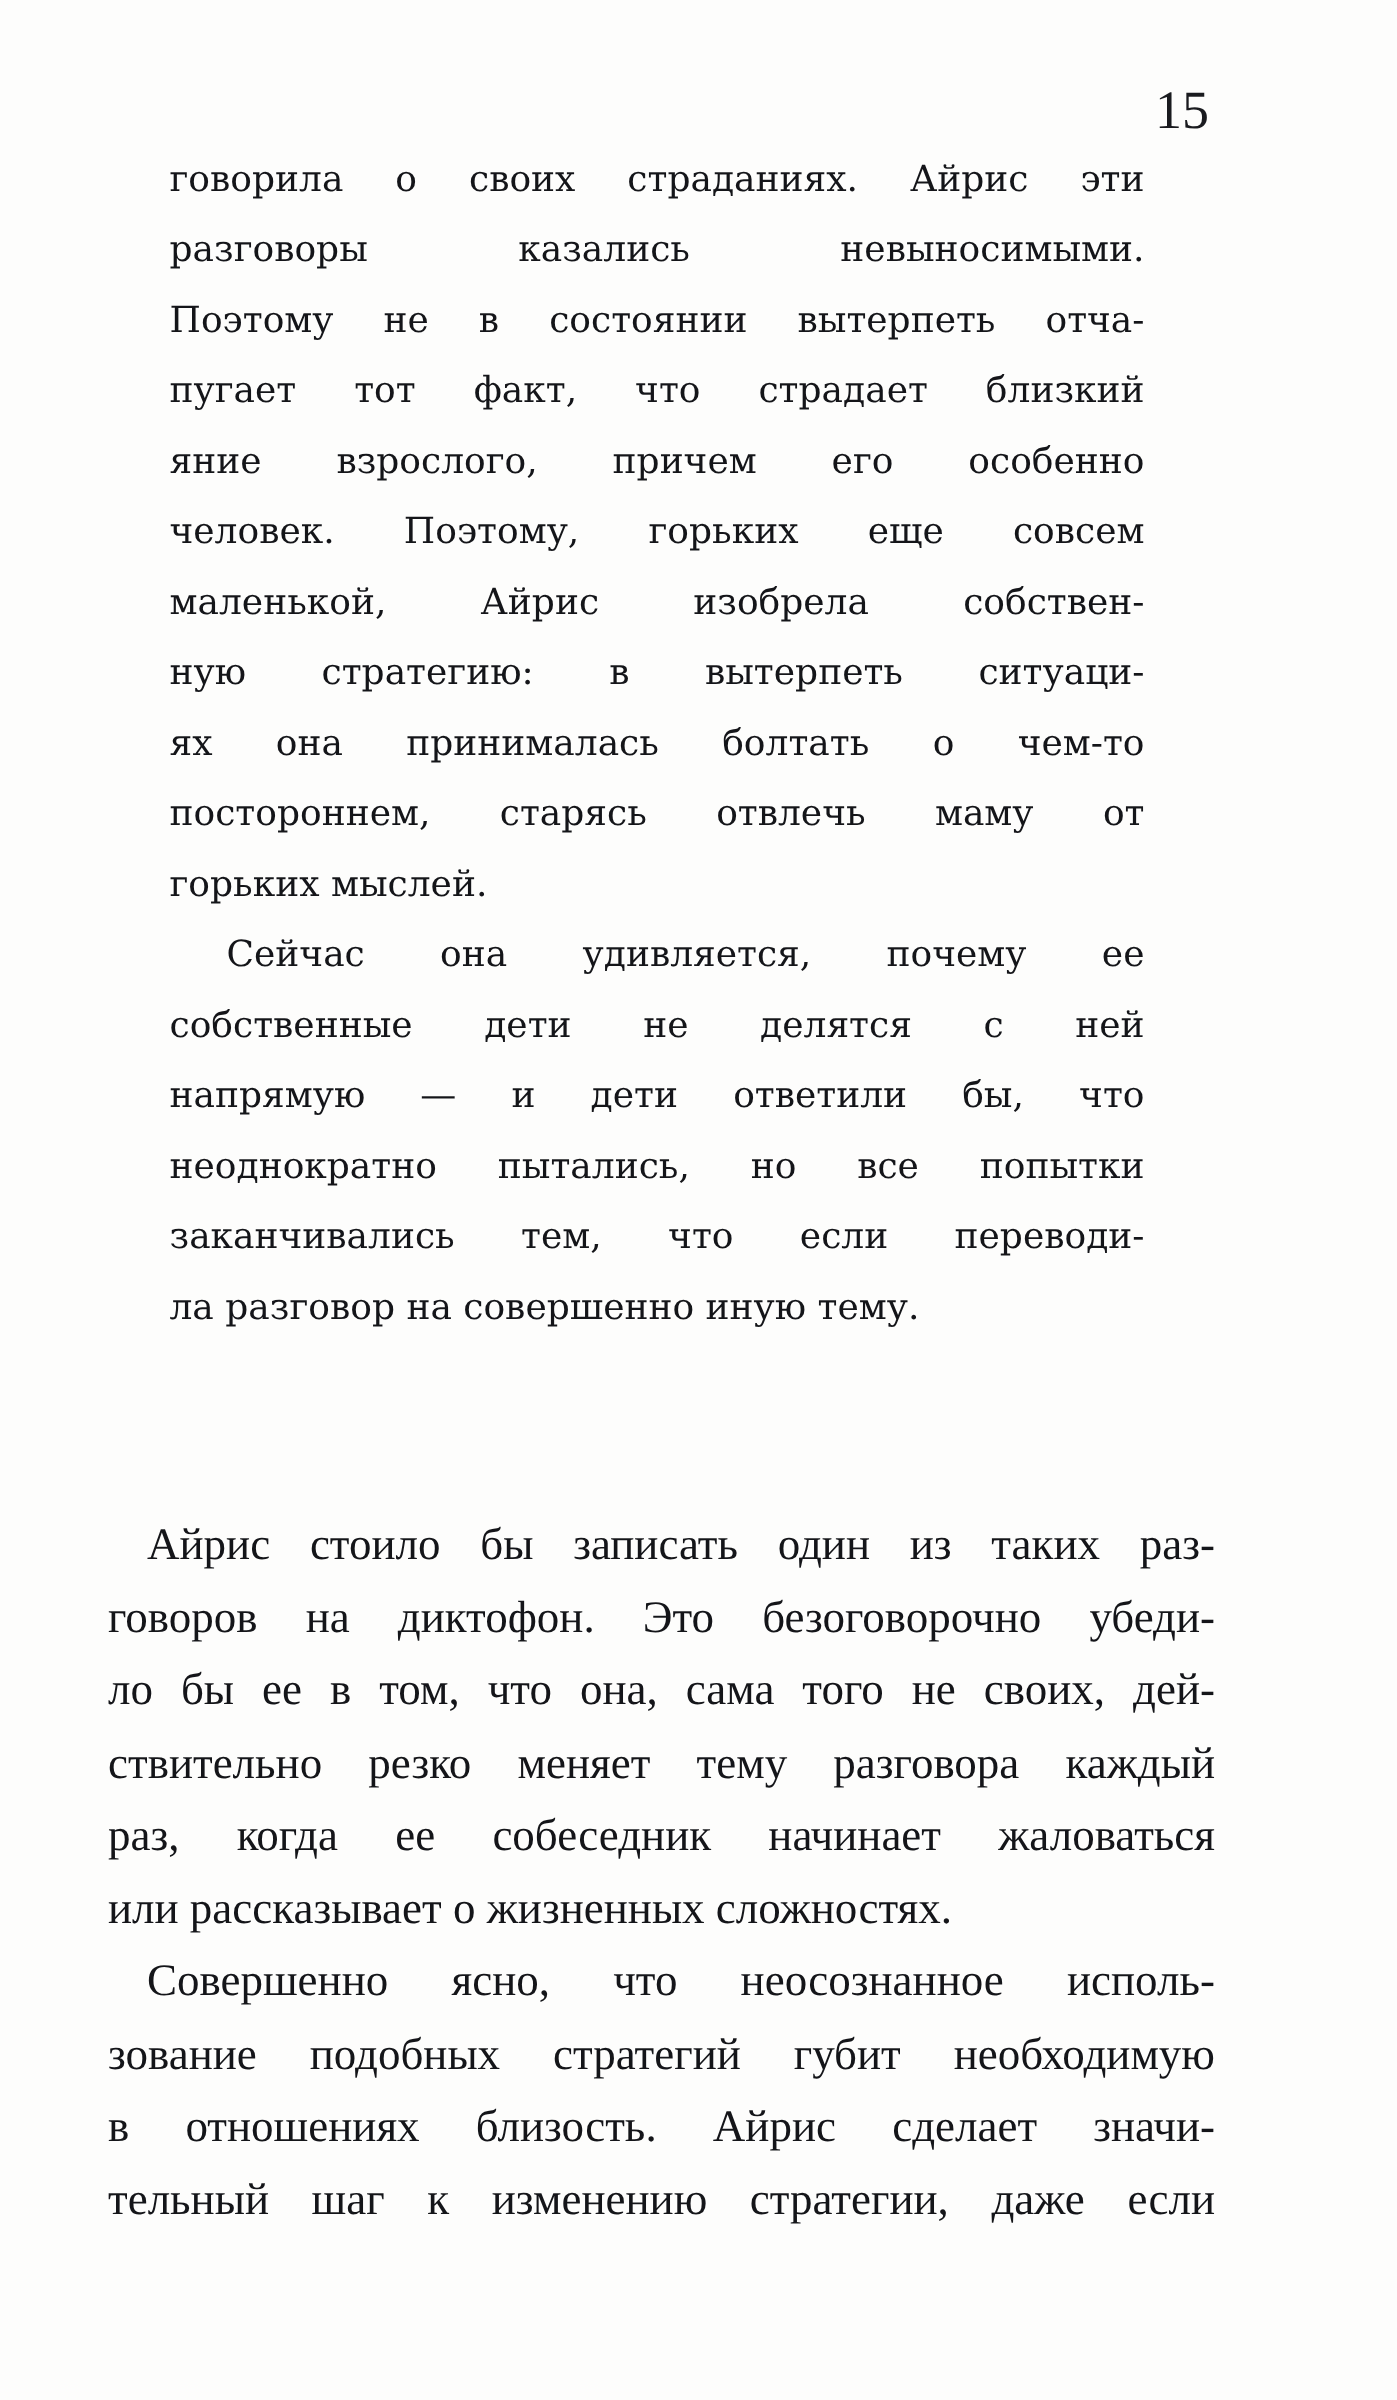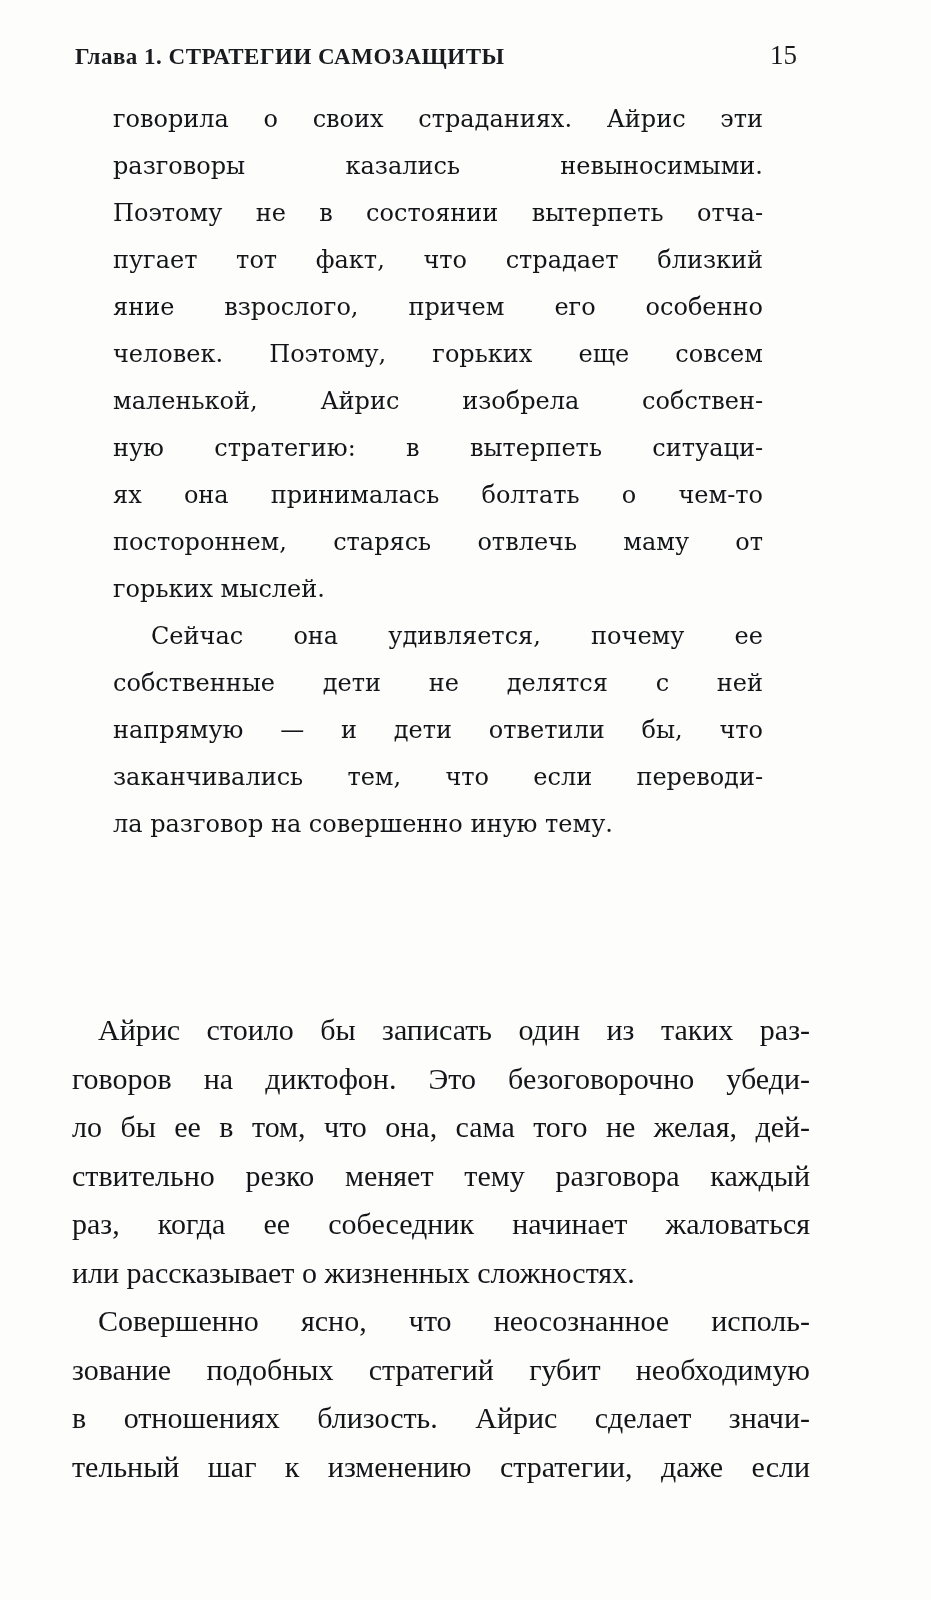--- a/index.html
+++ b/index.html
@@ -22,24 +22,24 @@
     left: 75px;
     font-family: "Liberation Serif", serif;
     font-size: 23px;
     font-weight: 600;
     letter-spacing: 0.5px;
     white-space: nowrap;
     color: #1a1b1f;
   }
   .page-number {
     position: absolute;
-    top: 40px;
+    top: 52px;
     left: 770px;
     font-family: "Liberation Serif", serif;
-    font-size: 27px;
+    font-size: 36px;
     color: #1a1b1f;
   }
   
   .excerpt-block {
     position: absolute;
     top: 96px;
     left: 113px;
     width: 650px;
     font-family: "DejaVu Serif", serif;
     font-size: 24px;
@@ -66,47 +66,47 @@
     text-align-last: left;
   }
   .excerpt-block .line.indent { text-indent: 38px; }
   .body-block .line.indent { text-indent: 26px; }
 </style>
 </head>
 <body>
 
 <div class="page">
 
-  <div class="running-head">Глава 1.  СТРАТЕГИИ САМОЗАЩИТЫ</div>
 
   <div class="page-number">15</div>
 
   <div class="excerpt-block">
       <div class="line">говорила о своих страданиях. Айрис эти</div>
       <div class="line">разговоры казались невыносимыми.</div>
       <div class="line">Поэтому не в состоянии вытерпеть отча-</div>
       <div class="line">пугает тот факт, что страдает близкий</div>
       <div class="line">яние взрослого, причем его особенно</div>
       <div class="line">человек. Поэтому, горьких еще совсем</div>
       <div class="line">маленькой, Айрис изобрела собствен-</div>
       <div class="line">ную стратегию: в вытерпеть ситуаци-</div>
       <div class="line">ях она принималась болтать о чем-то</div>
       <div class="line">постороннем, старясь отвлечь маму от</div>
       <div class="line para-end">горьких мыслей.</div>
       <div class="line indent">Сейчас она удивляется, почему ее</div>
       <div class="line">собственные дети не делятся с ней</div>
       <div class="line">напрямую — и дети ответили бы, что</div>
+      <div class="line">неоднократно пытались, но все попытки</div>
       <div class="line">заканчивались тем, что если переводи-</div>
       <div class="line para-end">ла разговор на совершенно иную тему.</div>
     </div>
 
   <div class="body-block">
       <div class="line indent">Айрис стоило бы записать один из таких раз-</div>
       <div class="line">говоров на диктофон. Это безоговорочно убеди-</div>
-      <div class="line">ло бы ее в том, что она, сама того не желая, дей-</div>
+      <div class="line">ло бы ее в том, что она, сама того не своих, дей-</div>
       <div class="line">ствительно резко меняет тему разговора каждый</div>
       <div class="line">раз, когда ее собеседник начинает жаловаться</div>
       <div class="line para-end">или рассказывает о жизненных сложностях.</div>
       <div class="line indent">Совершенно ясно, что неосознанное исполь-</div>
       <div class="line">зование подобных стратегий губит необходимую</div>
       <div class="line">в отношениях близость. Айрис сделает значи-</div>
       <div class="line">тельный шаг к изменению стратегии, даже если</div>
     </div>
 
 </div>

